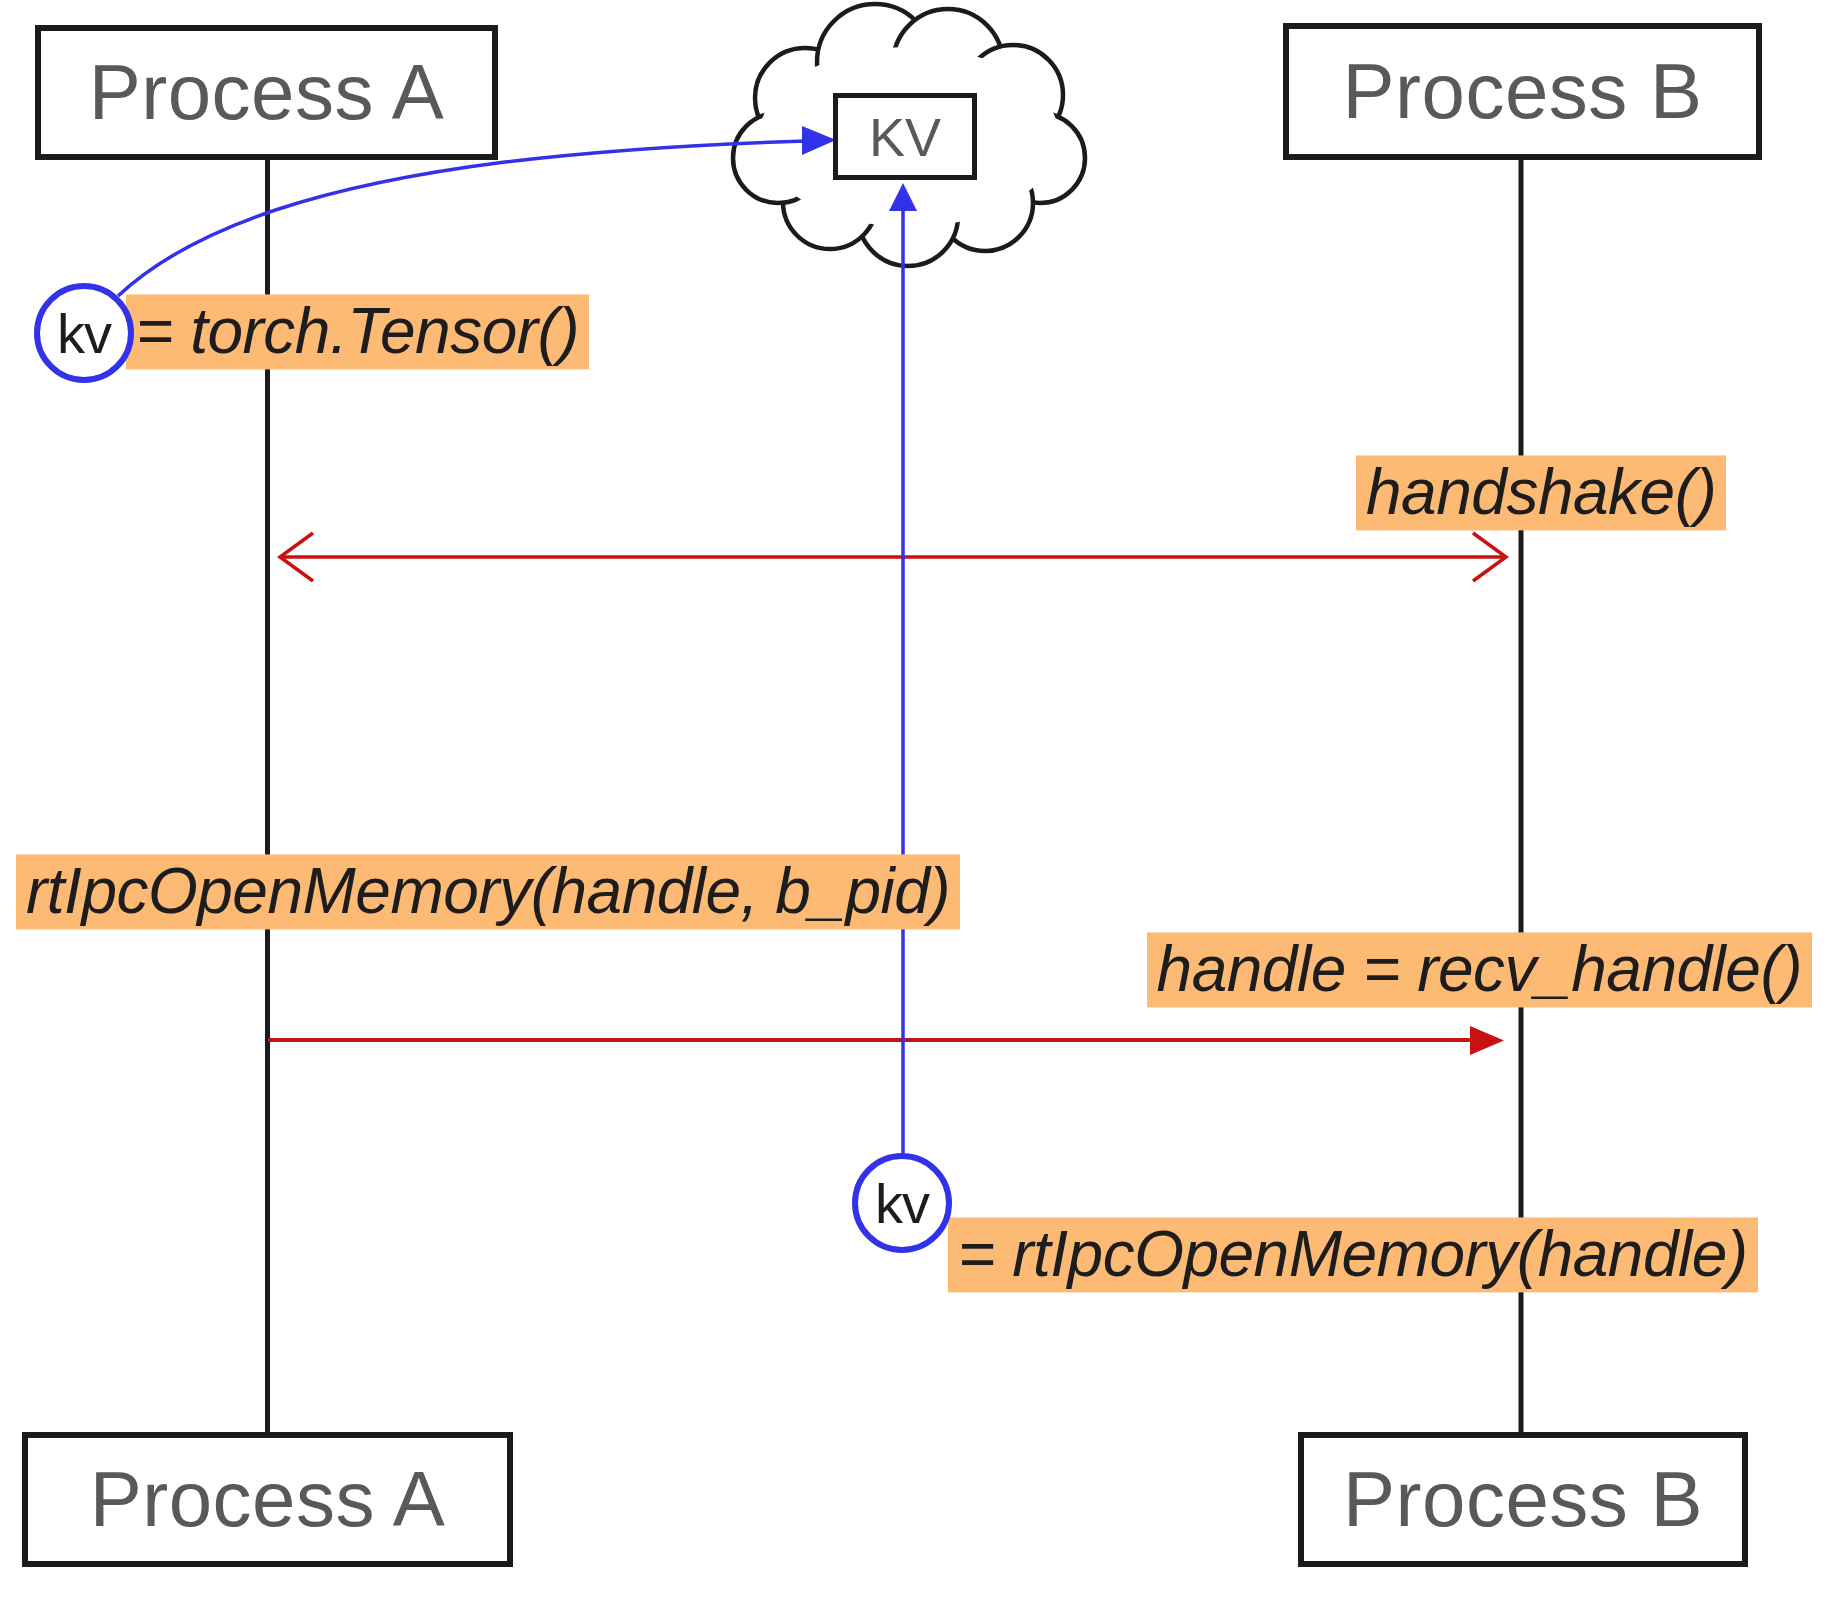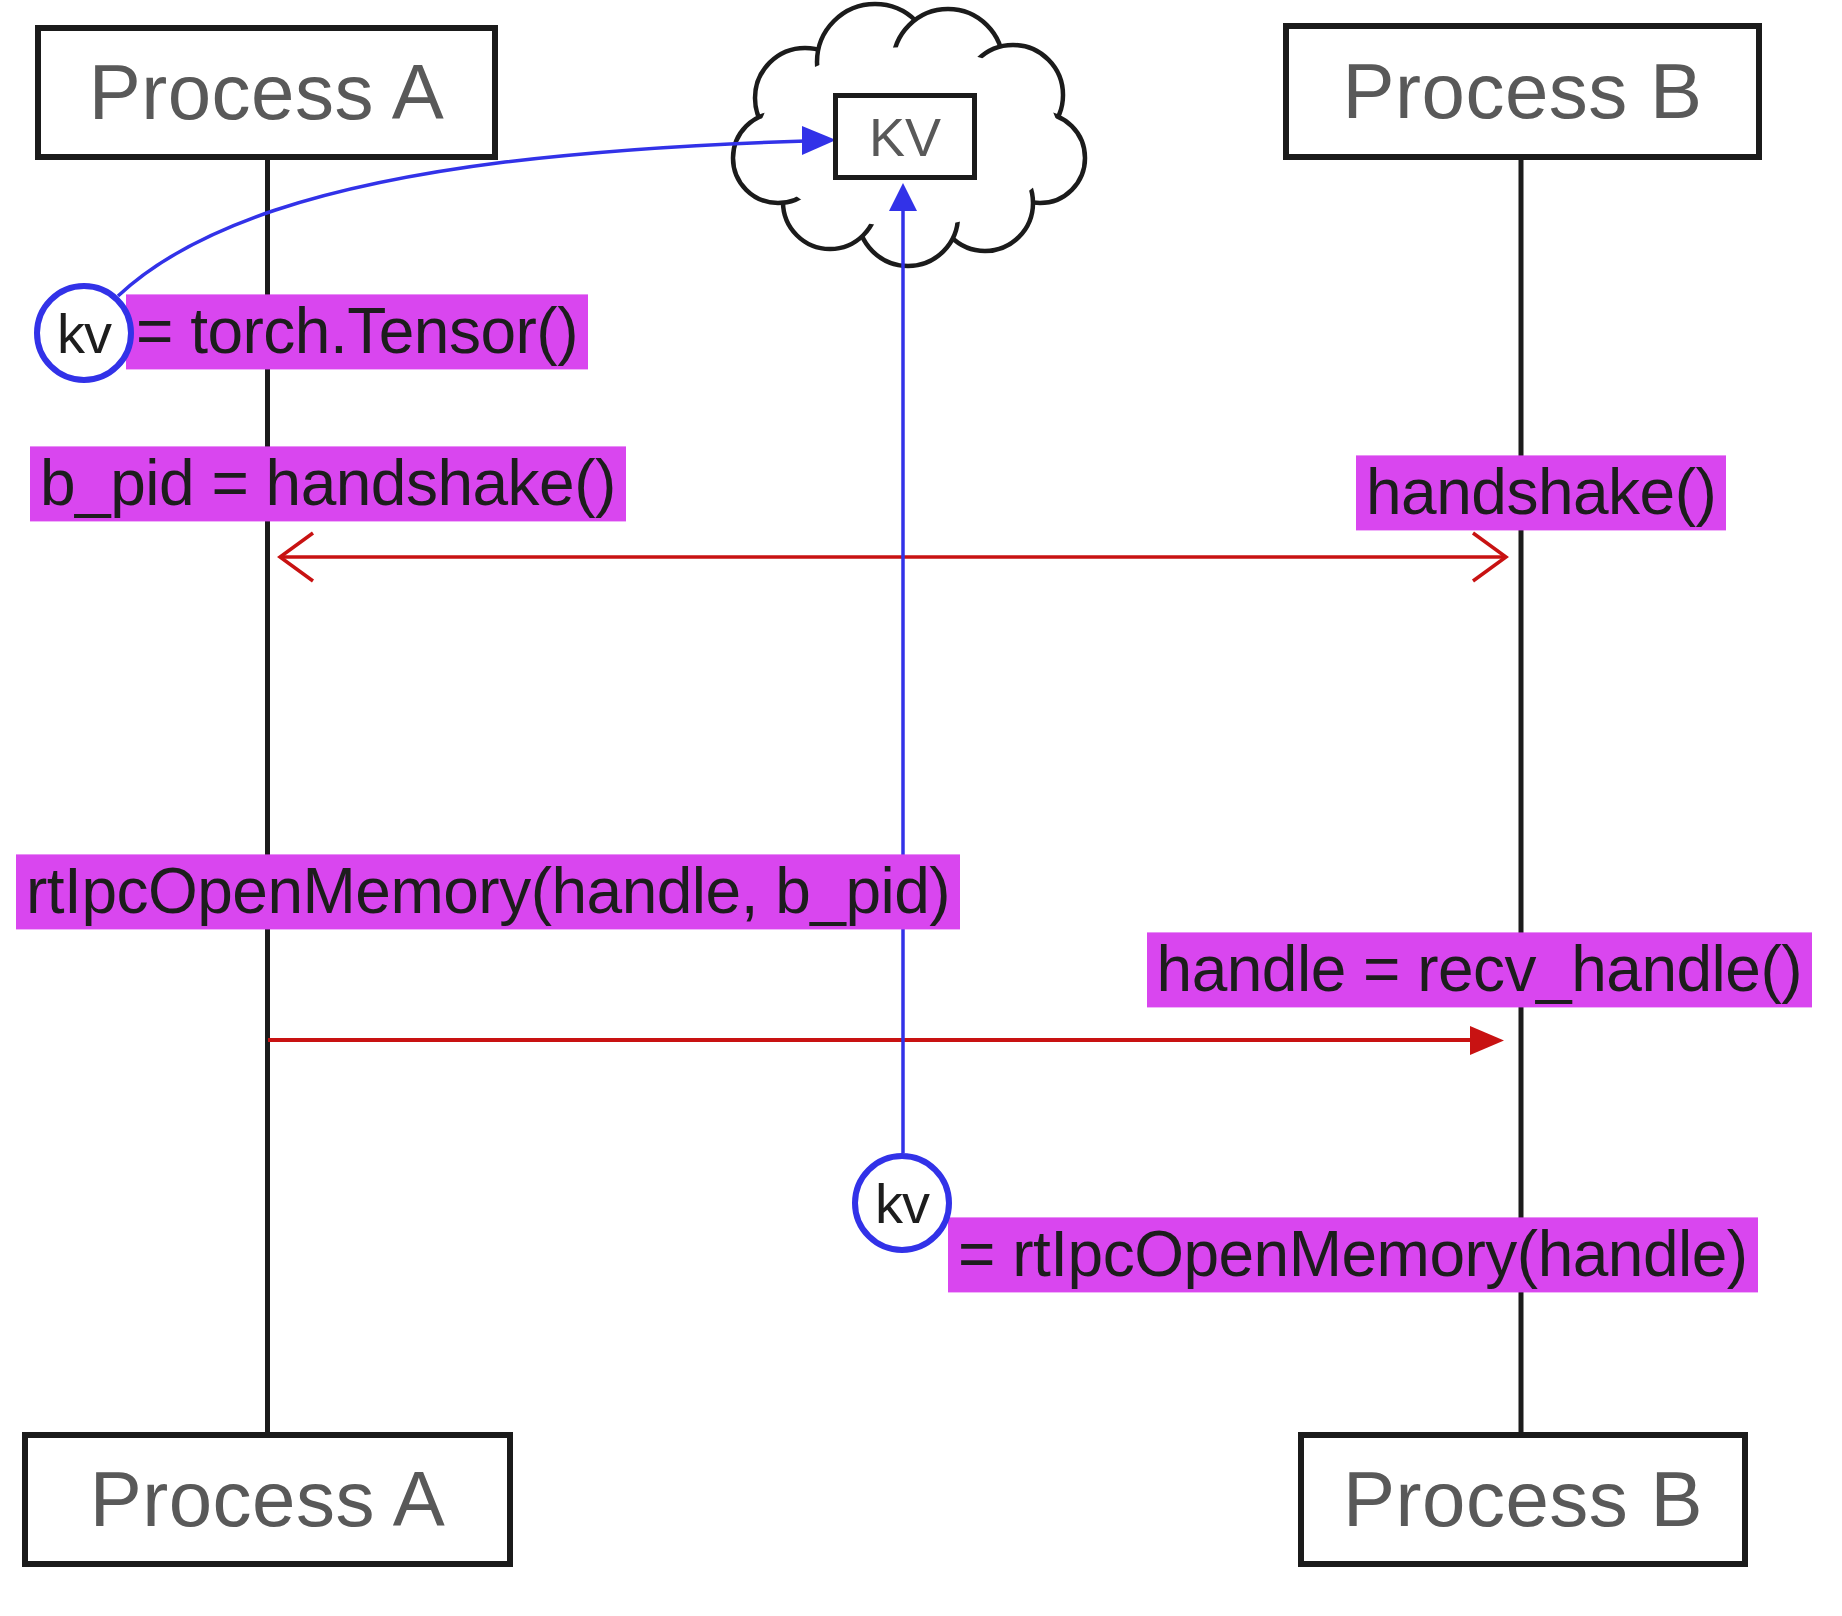--- a/index.html
+++ b/index.html
@@ -5,21 +5,21 @@
   html,body{margin:0;padding:0;background:#ffffff;}
   #stage{
     position:relative;width:1842px;height:1616px;background:#ffffff;overflow:hidden;
     font-family:"Liberation Sans", sans-serif;
     text-align:right;
   }
   #lines{position:absolute;left:0;top:0;z-index:1;}
   .code-label{
     position:absolute;z-index:2;transform:translateY(-50%);
     font-size:64px;letter-spacing:-0.5px;line-height:1.05;
-    color:#1d1d1d;background:#d946ef;padding:4px 10px;white-space:nowrap;
+    color:#1d1d1d;background:#fdba74;padding:4px 10px;white-space:nowrap;font-style:italic;
   }
   .process-box{
     position:absolute;z-index:3;box-sizing:border-box;
     border:6px solid #1b1b1b;background:#ffffff;
     display:flex;align-items:center;justify-content:center;
     font-size:78px;color:#595959;letter-spacing:0.5px;white-space:nowrap;
   }
   .kv-box{
     position:absolute;z-index:4;box-sizing:border-box;
     left:833px;top:93px;width:144px;height:87px;
@@ -93,21 +93,20 @@
   <div class="process-box" style="left:1298px;top:1432px;width:450px;height:135px;">
     <span>Process B</span>
   </div>
 
   <div class="kv-box">
     <span>KV</span>
   </div>
 
   <div class="code-label" style="left:126px;top:332px;">= torch.Tensor()</div>
 
-  <div class="code-label" style="left:30px;top:484px;">b_pid = handshake()</div>
 
   <div class="code-label" style="left:1356px;top:493px;">handshake()</div>
 
 
   <div class="code-label" style="left:16px;top:892px;">rtIpcOpenMemory(handle, b_pid)</div>
 
   <div class="code-label" style="right:30px;top:970px;">handle = recv_handle()</div>
 
   <div class="code-label" style="left:948px;top:1207px;margin-top:48px;">= rtIpcOpenMemory(handle)</div>
 

